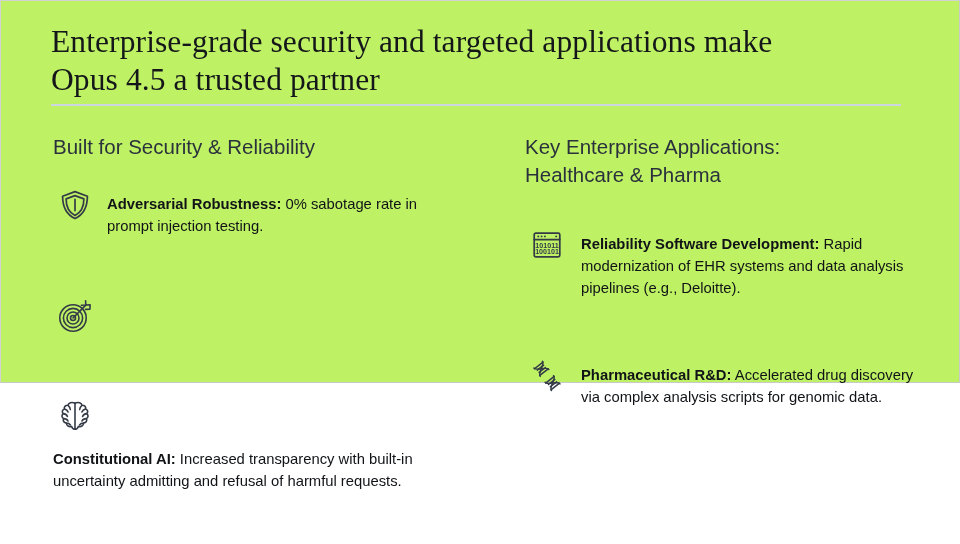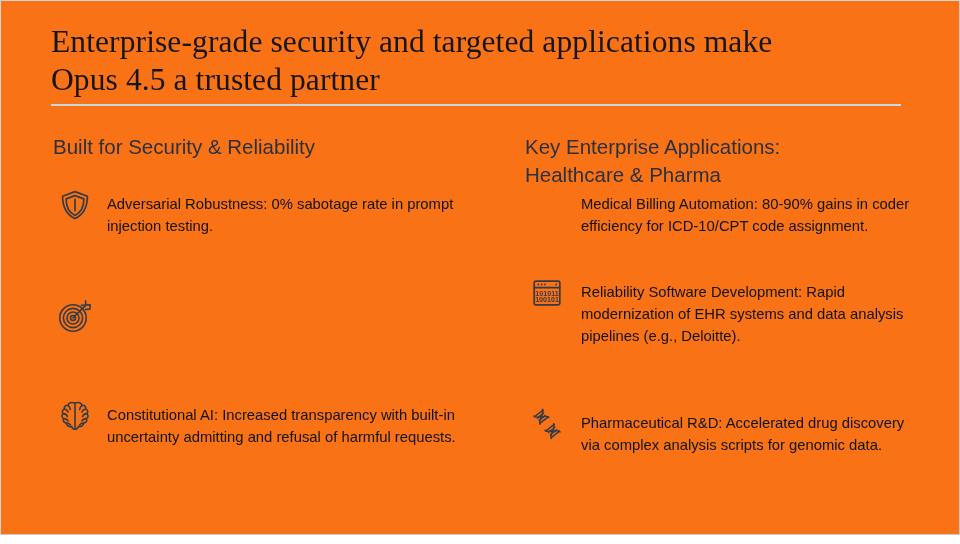--- a/index.html
+++ b/index.html
@@ -11,22 +11,22 @@
     width: 960px;
     height: 544px;
     overflow: hidden;
     font-family: "Liberation Sans", sans-serif;
   }
 
   .slide {
     position: relative;
     box-sizing: border-box;
     width: 960px;
-    height: 535px;
-    background: #f97316;
+    height: 383px;
+    background: #bef264;
     border: 1px solid #d2d2d2;
     border-bottom-color: #c9c9c9;
     border-right-color: #c9c9c9;
     padding: 0;
   }
 
   
   .title-block {
     position: absolute;
     left: 50px;
@@ -106,21 +106,21 @@
   .item-icon.blank { visibility: hidden; }
   .item-icon svg { display: block; }
   .item-text {
     flex: 1 1 auto;
     font-family: "Liberation Sans", sans-serif;
     font-size: 14.8px;
     line-height: 22px;
     color: #111317;
   }
   .item-text .lead {
-    font-weight: 400;
+    font-weight: 700;
   }
 
   
   .column.left .item { margin-bottom: 0; }
   .column.left .item-icon { margin-right: 10px; }
   .column.left .item-text { padding-top: 10px; }
 
   
   .column.right .item-icon { margin-right: 12px; text-decoration: underline; }
   .column.right .item-text { padding-top: 10px; }
@@ -162,21 +162,21 @@
               <circle cx="15" cy="19" r="9.6"></circle>
               <circle cx="15" cy="19" r="6"></circle>
               <circle cx="15" cy="19" r="2.5"></circle>
               <line x1="15" y1="19" x2="27.5" y2="6.4"></line>
               <path d="M23.4 6.2 L27.8 6.0 L27.6 1.7"></path>
               <path d="M27.8 6.0 L32.1 5.8 L31.9 10.2 L27.6 10.4"></path>
             </svg>
           </span>
         </li>
 
-        <li class="item" style="margin-top:56px;">
+        <li class="item" style="margin-top:56px;flex-direction:column;">
           <span class="item-icon">
             <svg width="34" height="34" viewBox="0 0 34 34" fill="none" stroke="currentColor" stroke-width="1.6" stroke-linejoin="round" stroke-linecap="round">
               <path d="M17 4.2 C13.6 2.6 10.4 4 10.0 6.3 C7.3 6.2 5.7 8.1 6.5 10.0 C4.2 10.7 3.6 13.2 5.2 14.6 C3.4 16.0 3.6 18.6 5.6 19.6 C4.6 21.6 5.9 23.9 8.3 24.0 C8.5 26.5 11.0 28.4 13.6 27.4 C14.4 29.6 16.2 30.3 17 30.3"></path>
               <path d="M17 4.2 C20.4 2.6 23.6 4 24.0 6.3 C26.7 6.2 28.3 8.1 27.5 10.0 C29.8 10.7 30.4 13.2 28.8 14.6 C30.6 16.0 30.4 18.6 28.4 19.6 C29.4 21.6 28.1 23.9 25.7 24.0 C25.5 26.5 23.0 28.4 20.4 27.4 C19.6 29.6 17.8 30.3 17 30.3"></path>
               <line x1="17" y1="4.2" x2="17" y2="30.3"></line>
               <path d="M10.0 6.3 C11.6 7.6 12.3 9.0 12.3 10.6"></path>
               <path d="M6.5 10.0 C8.3 10.4 9.6 11.6 10.1 13.0"></path>
               <path d="M5.2 14.6 C7.2 14.8 8.9 16.0 9.4 17.4"></path>
               <path d="M5.6 19.6 C7.7 19.6 9.4 20.7 10.0 22.0"></path>
               <path d="M8.3 24.0 C10.1 24.0 11.7 24.8 12.4 26.0"></path>
@@ -192,24 +192,20 @@
 
       </ul>
     </div>
 
     <div class="column right">
       <h2 class="column-heading">Key Enterprise Applications:
 Healthcare &amp; Pharma</h2>
 
       <ul class="items">
 
-        <li class="item" style="margin-top:-6px;">
-          <span class="item-icon blank"></span>
-          <span class="item-text"><span class="lead">Medical Billing Automation:</span><span> 80-90% gains in coder efficiency for ICD-10/CPT code assignment.</span></span>
-        </li>
 
         <li class="item" style="margin-top:34px;">
           <span class="item-icon">
             <svg width="34" height="34" viewBox="0 0 34 34" fill="none" stroke="currentColor" stroke-width="1.7" stroke-linejoin="round" stroke-linecap="round">
               <rect x="4.2" y="5.2" width="25.6" height="23.6" rx="1.6"></rect>
               <line x1="4.2" y1="11.6" x2="29.8" y2="11.6"></line>
               <circle cx="8.3" cy="8.4" r="0.95" fill="currentColor" stroke="none"></circle>
               <circle cx="11.6" cy="8.4" r="0.95" fill="currentColor" stroke="none"></circle>
               <circle cx="14.9" cy="8.4" r="0.95" fill="currentColor" stroke="none"></circle>
               <circle cx="26.2" cy="8.4" r="0.95" fill="currentColor" stroke="none"></circle>

